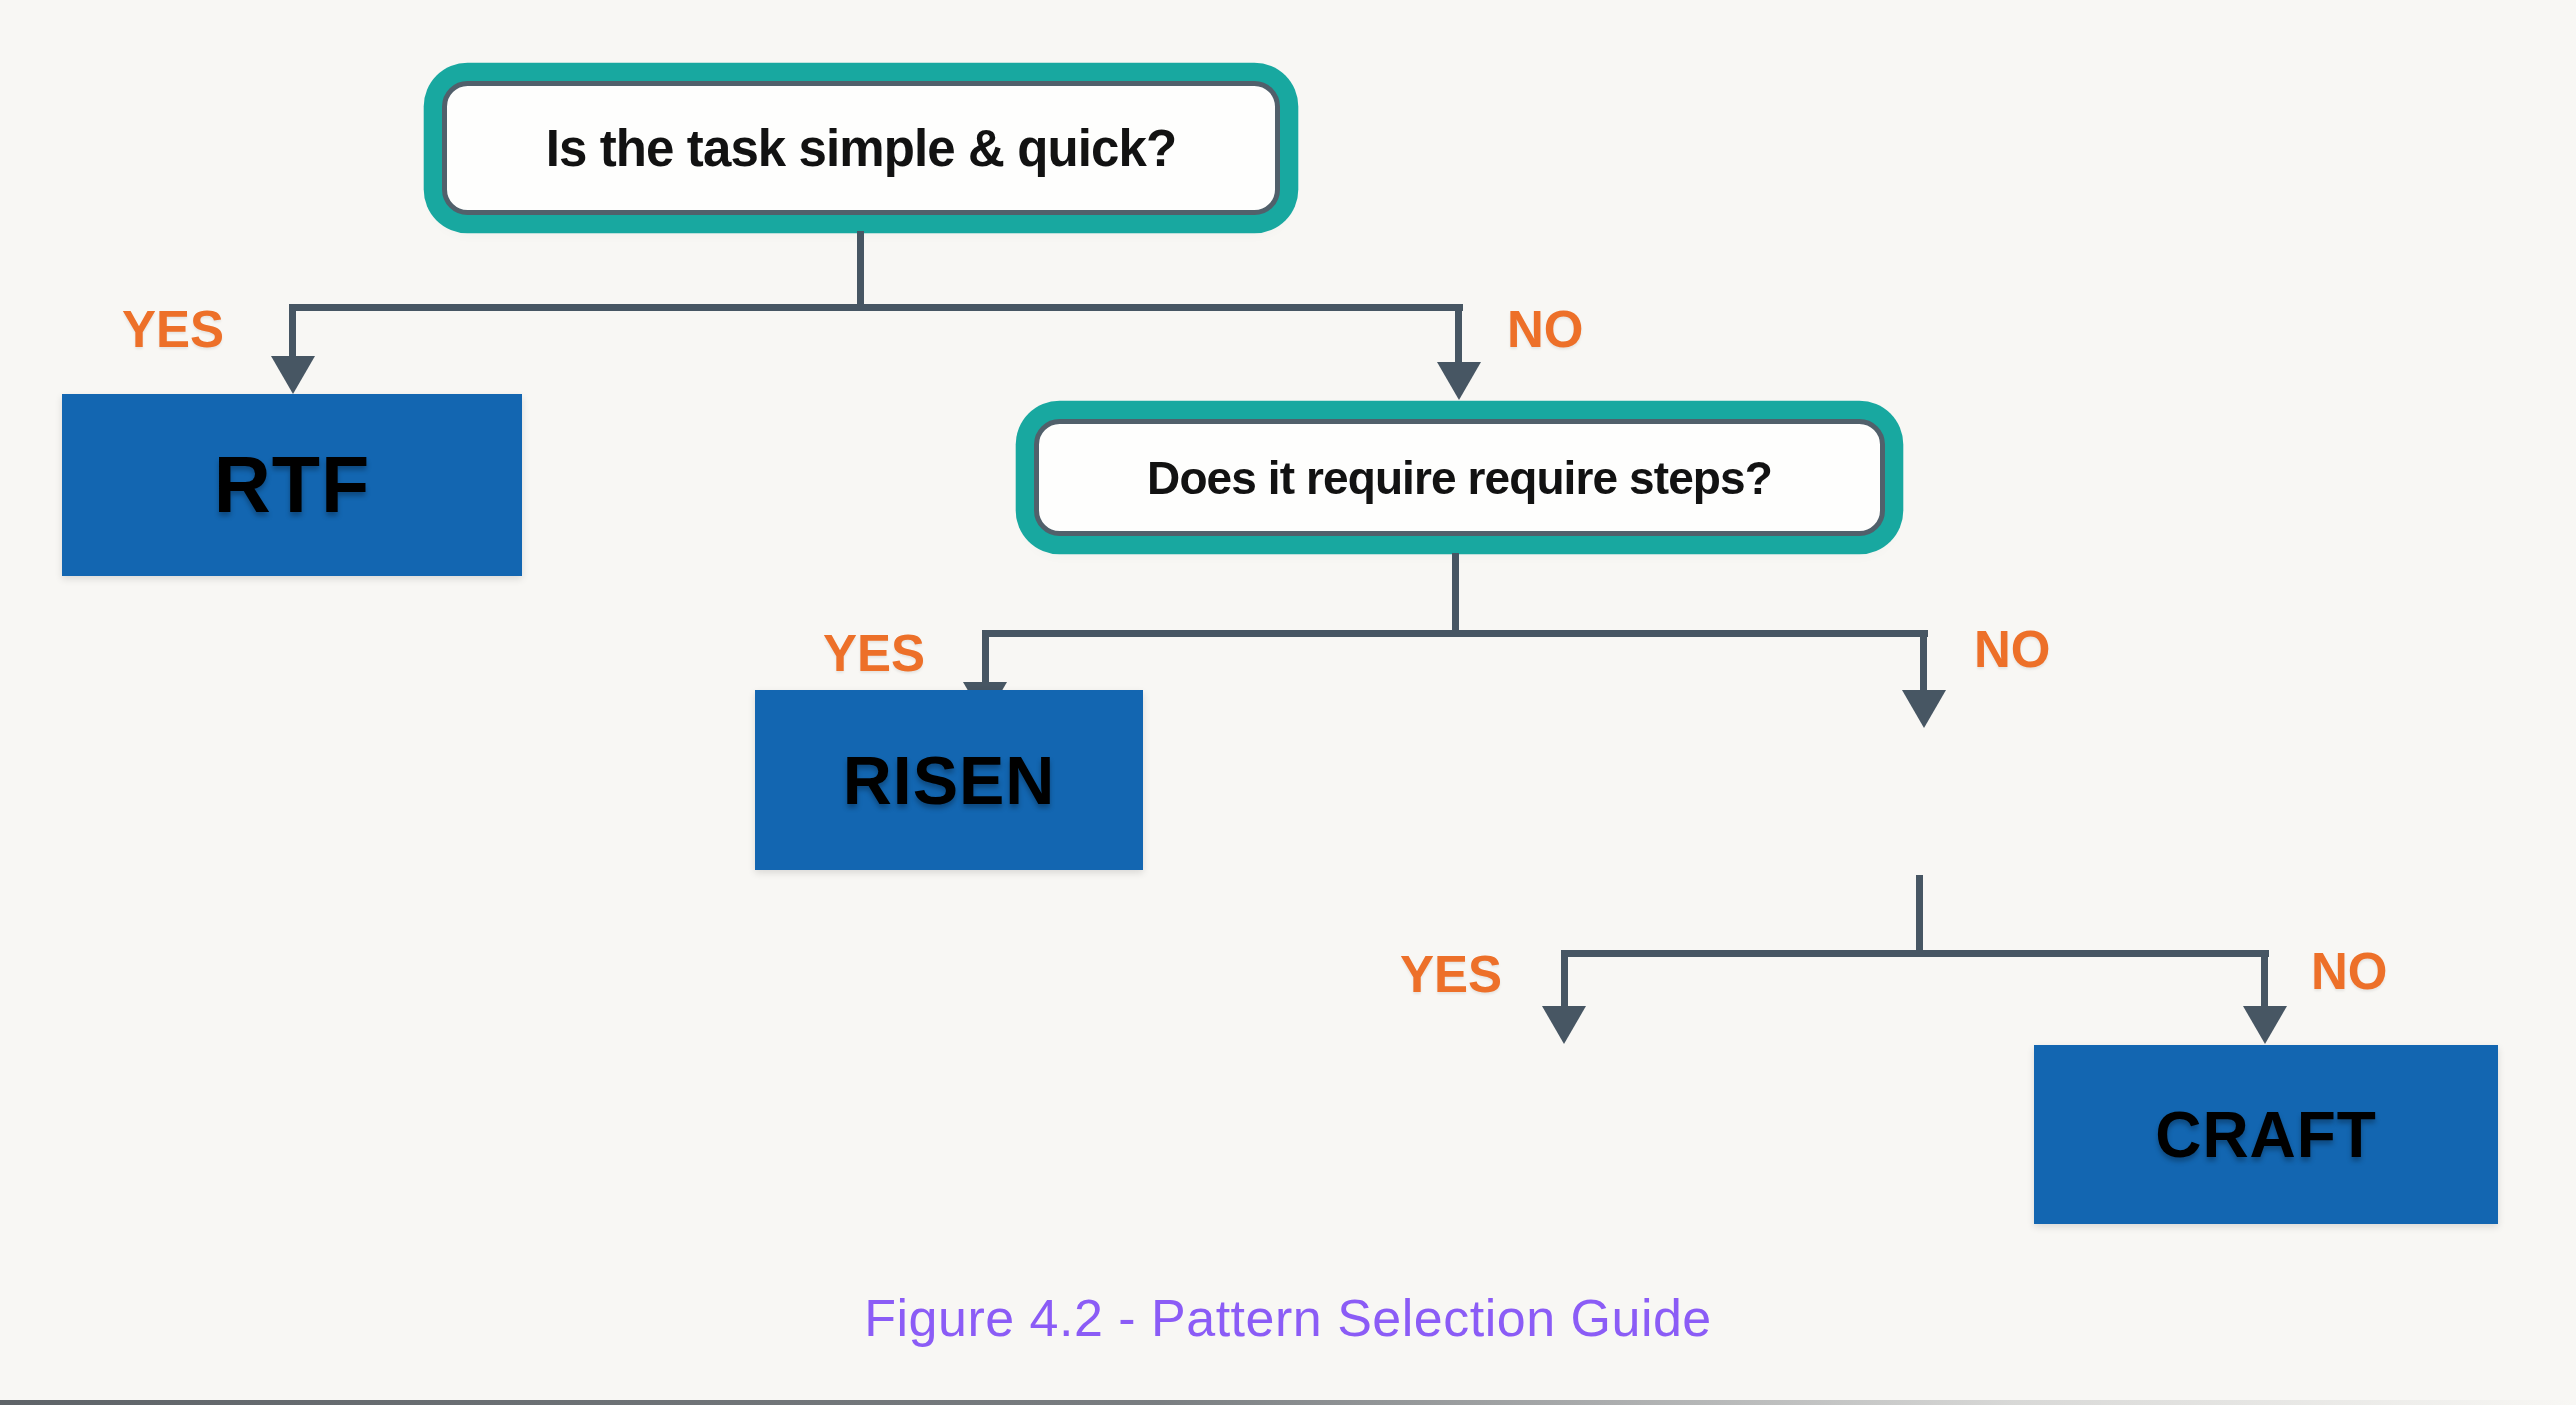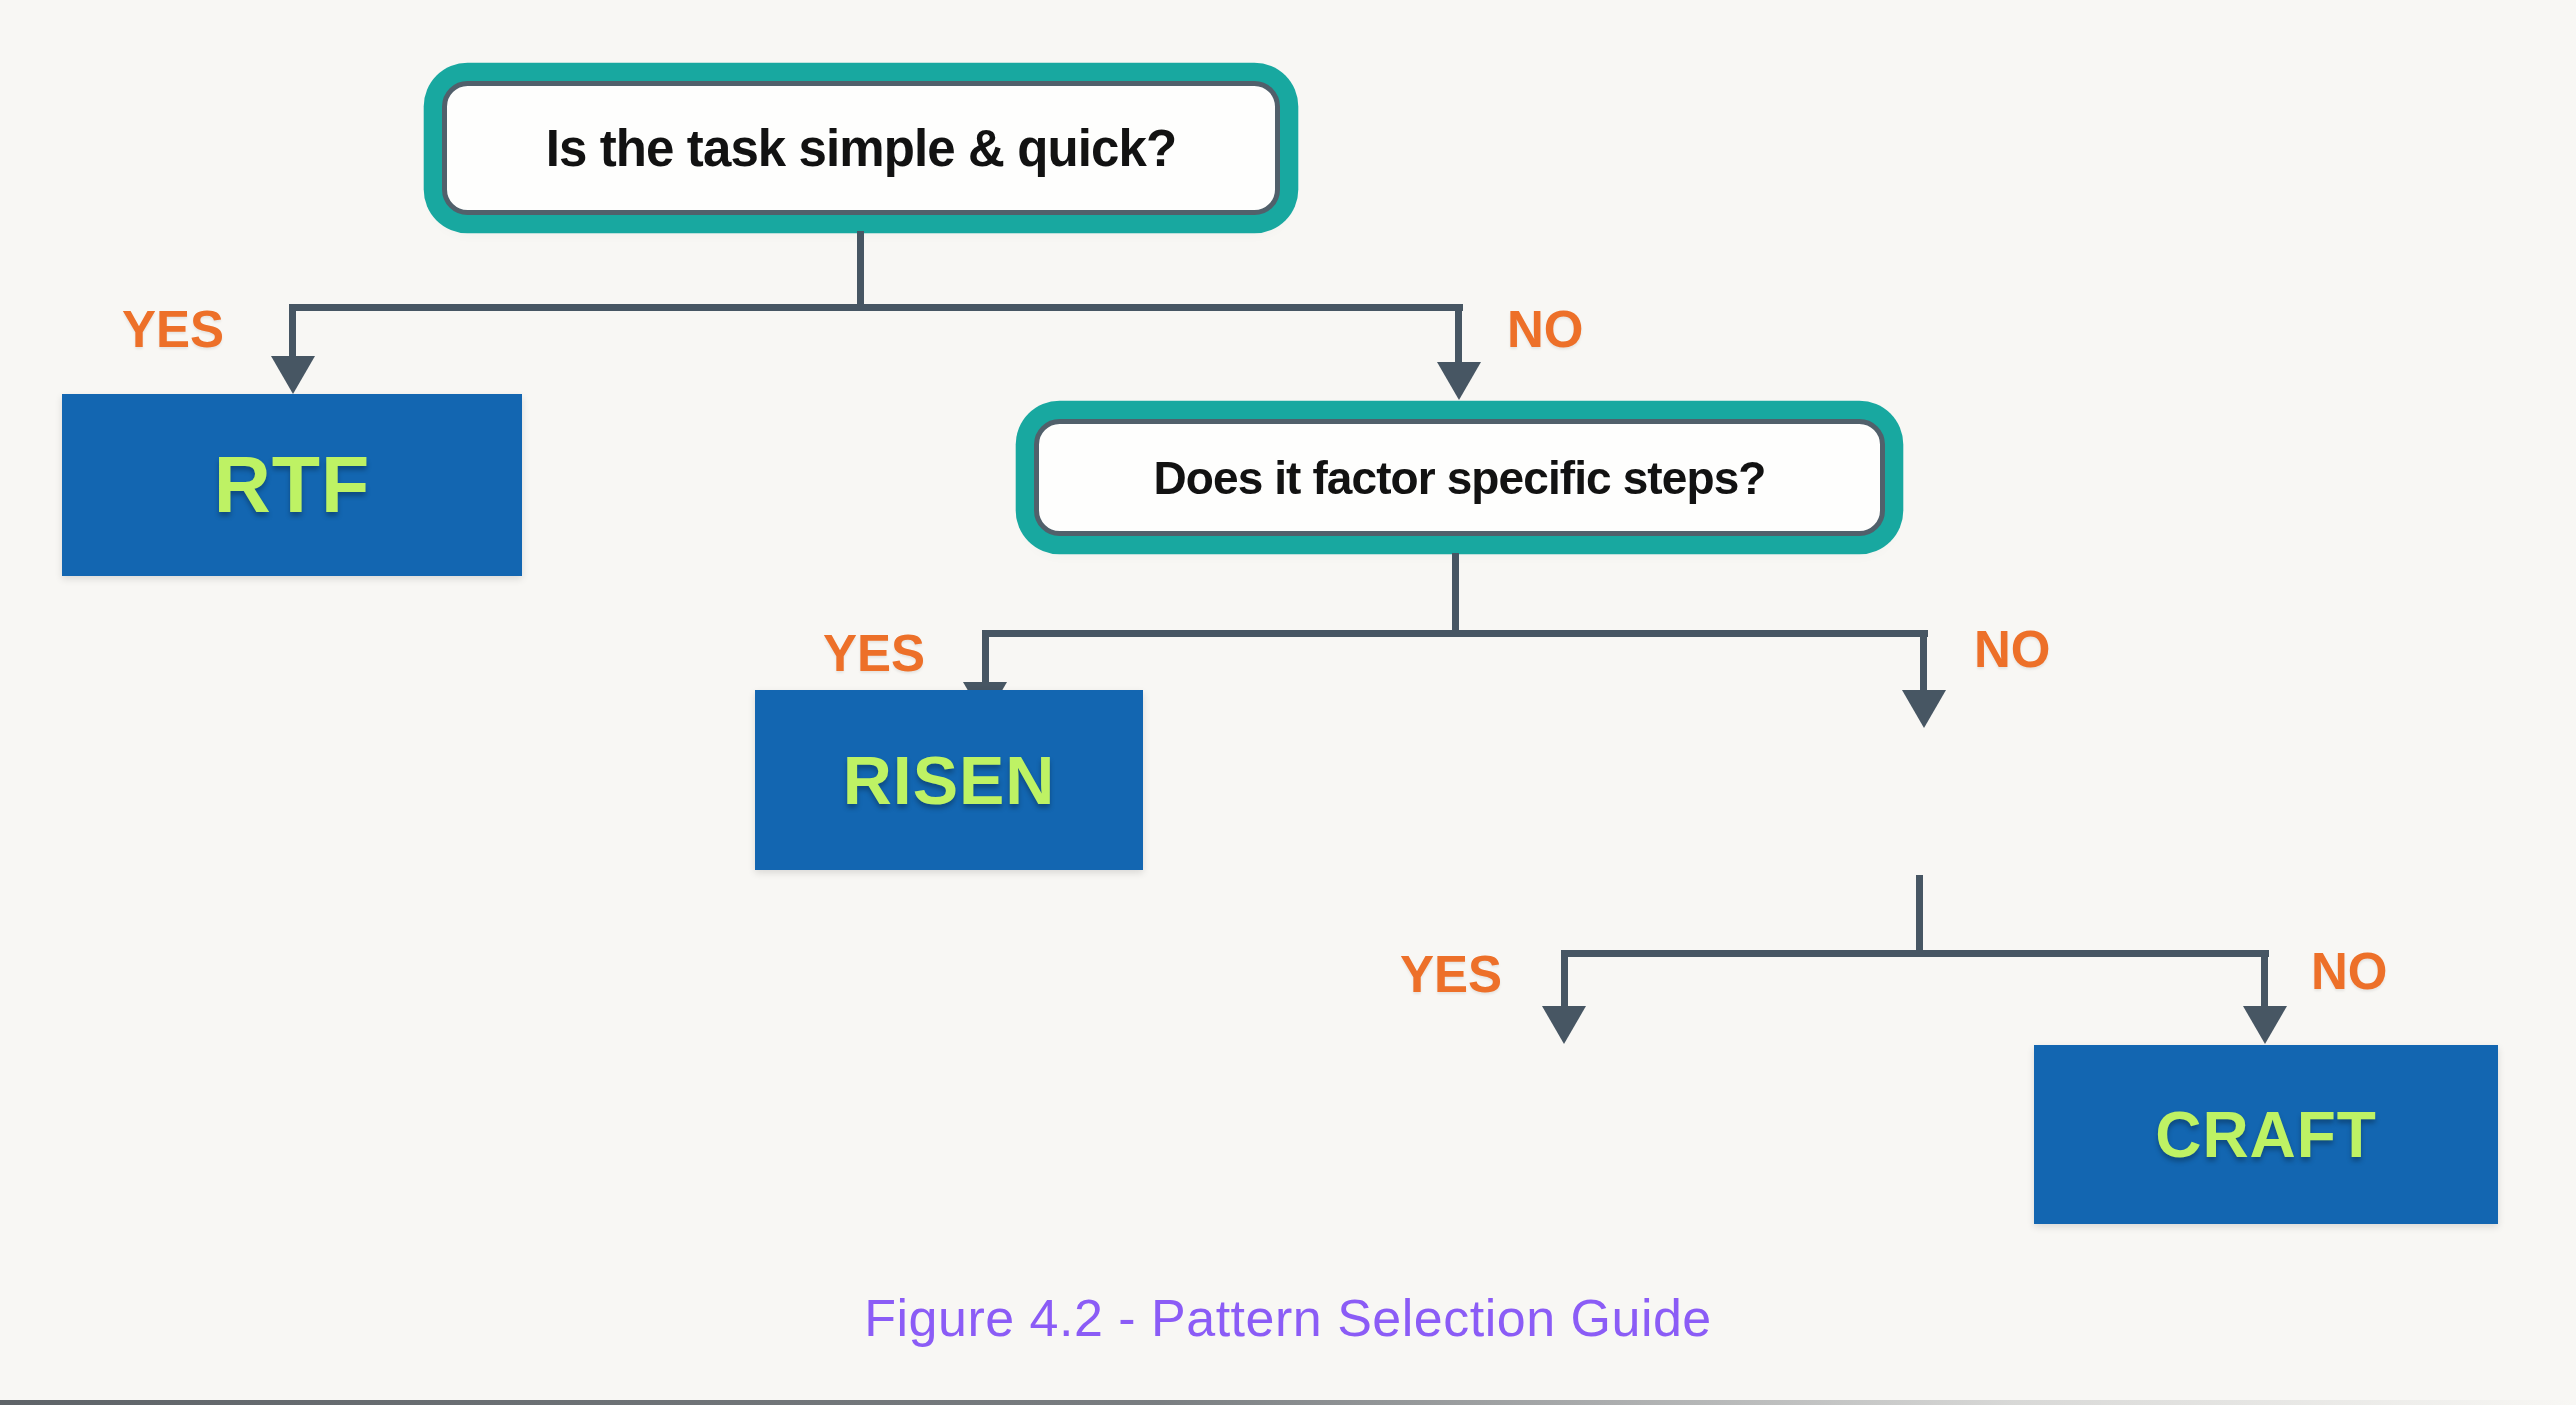--- a/index.html
+++ b/index.html
@@ -35,21 +35,21 @@
   }
   .q1{left:442px;top:81px;width:838px;height:134px;font-size:51px;}
   .q2{left:1034px;top:419px;width:851px;height:117px;font-size:46px;}
   .q3{left:1539px;top:746px;width:770px;height:112px;font-size:43px;}
 
   
   .bluebox{
     position:absolute;
     background:var(--blue);
     display:flex;align-items:center;justify-content:center;
-    color:#bef264;font-weight:700;letter-spacing:0.9px;
+    color:#000000;font-weight:700;letter-spacing:0.9px;
     text-shadow:0 3.7px 5.5px rgba(0,0,0,.28);
     box-shadow:0 2.7px 7.3px rgba(0,0,0,.12);
   }
   .rtf   {left:62px;  top:394px; width:460px;height:182px;font-size:79px;}
   .risen {left:755px; top:690px; width:388px;height:180px;font-size:68px;}
   .costar{left:1334px;top:1045px;width:462px;height:179px;font-size:60px;}
   .craft {left:2034px;top:1045px;width:464px;height:179px;font-size:64px;}
 
   
   .line{position:absolute;background:var(--slate);}
@@ -116,21 +116,21 @@
 </style>
 </head>
 <body>
 
 <div class="stage">
 
   <div class="qbox q1">
     <span>Is the task simple &amp; quick?</span>
   </div>
   <div class="qbox q2">
-    <span>Does it factor specific steps?</span>
+    <span>Does it require require steps?</span>
   </div>
 
   <div class="line b1-stub"></div>
   <div class="line b1-h"></div>
   <div class="line b1-armL"></div>
   <div class="arrowhead b1-arrL"></div>
   <div class="line b1-armR"></div>
   <div class="arrowhead b1-arrR"></div>
 
   <div class="line b2-stub"></div>

